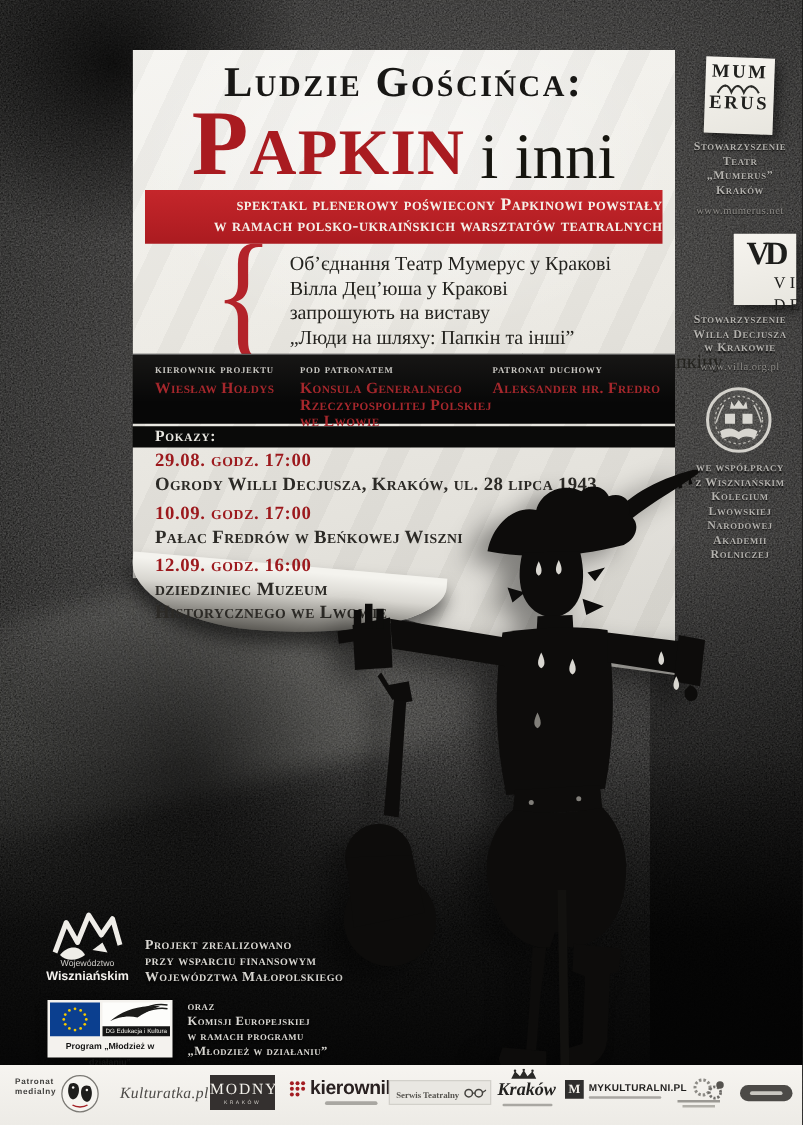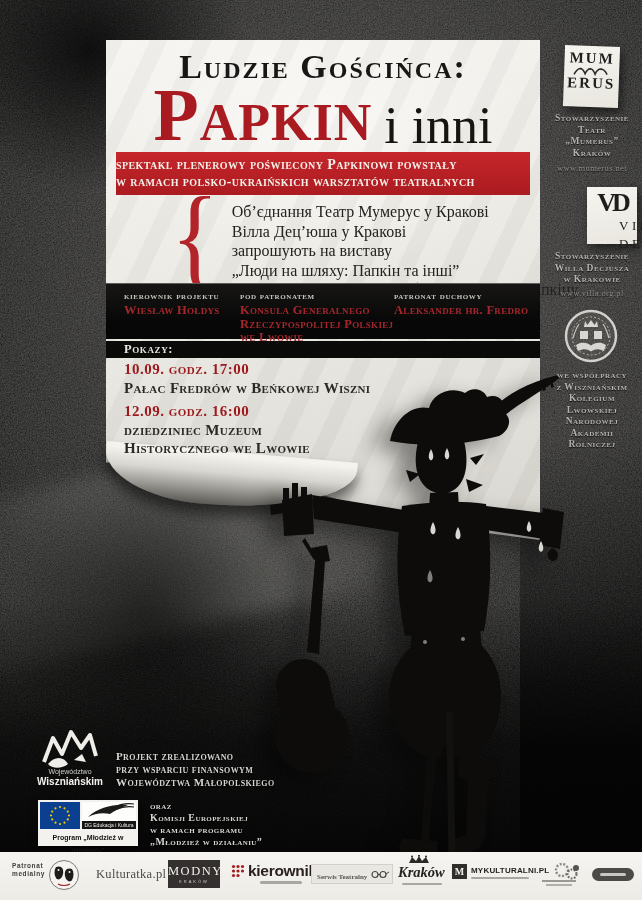--- a/index.html
+++ b/index.html
@@ -34,21 +34,21 @@
     border-radius:0 0 70% 45% / 0 0 100% 100%;
     background:linear-gradient(180deg,#f4f3ee 8%, #d8d6d0 40%, #97958f 72%, #5c5a55 100%);
     box-shadow:0 10px 14px rgba(0,0,0,.55);}
   
   .kicker{left:106px;top:48px;width:434px;text-align:center;font-size:34px;font-weight:600;
     letter-spacing:2px;color:#181715;}
   .title-row{left:106px;top:78px;width:434px;display:flex;justify-content:center;align-items:flex-end;}
   .title-main{font-size:74px;line-height:74px;font-weight:600;letter-spacing:1px;color:#a91b20;}
   .title-suffix{font-size:52px;line-height:52px;color:#16150f;margin-left:12px;}
   .banner{left:116px;top:152px;width:414px;background:linear-gradient(180deg,#c5262b,#ab1b20);
-    color:#f5f1e9;text-align:left;font-size:14px;line-height:17px;font-weight:600;
+    color:#f5f1e9;text-align:right;font-size:14px;line-height:17px;font-weight:600;
     letter-spacing:.4px;padding:4px 0 5px;}
   
   .invite{left:168px;top:196px;display:flex;align-items:flex-start;}
   .brace{color:#b3232a;font-size:112px;line-height:80px;font-weight:400;transform:scaleX(.9);}
   .invite-lines{margin-left:10px;margin-top:6px;font-size:16px;line-height:19.5px;color:#24231f;}
   
   .credits{left:106px;top:283px;width:434px;height:55px;
     background:linear-gradient(180deg,#171615,#070707 70%);
     border-top:1px solid rgba(255,255,255,.35);}
   .cred-col{position:absolute;top:6px;}
@@ -83,21 +83,21 @@
   .eu-flag{position:absolute;left:2px;top:2px;width:40px;height:27px;background:#0b3f8f;}
   .eu-bird{position:absolute;left:44px;top:2px;width:54px;height:27px;background:#fdfdfb;}
   .eu-dg{position:absolute;left:44px;top:21px;width:54px;height:8px;background:#141414;color:#f1efe9;
     font-size:5px;line-height:8px;text-align:center;font-family:"Liberation Sans",sans-serif;}
   .eu-prog{position:absolute;left:0;top:31px;width:100px;height:13px;color:#151515;font-size:7px;
     line-height:13px;text-align:center;font-weight:700;font-family:"Liberation Sans",sans-serif;}
   
   .partners{left:0;top:852px;width:642px;height:48px;background:linear-gradient(180deg,#f6f4f0,#edebe6);}
   .pm-label{position:absolute;left:12px;top:10px;font-size:6.5px;line-height:7.5px;letter-spacing:.6px;
     color:#3f3e3c;font-weight:700;font-family:"Liberation Sans",sans-serif;}
-  .kulturatka{position:absolute;left:96px;top:15px;font-size:12.5px;color:#4c4a47;letter-spacing:.3px;}
+  .kulturatka{position:absolute;left:96px;top:15px;font-size:12.5px;color:#4c4a47;letter-spacing:.3px;font-style:italic;}
   .modny{position:absolute;left:168px;top:8px;width:52px;height:28px;background:#34302f;color:#f2f0ea;
     text-align:center;}
   .modny .m1{font-size:12.5px;line-height:16px;letter-spacing:1.5px;margin-top:3px;}
   .modny .m2{font-size:4px;letter-spacing:2px;color:#cfccc6;font-family:"Liberation Sans",sans-serif;}
   .teatralia-text{position:absolute;left:248px;top:10px;font-size:15.5px;font-weight:700;color:#292121;
     letter-spacing:-.3px;font-family:"Liberation Sans",sans-serif;}
   .sub-bar{position:absolute;background:#a9a7a2;height:3px;border-radius:2px;}
   .serwis{position:absolute;left:311px;top:12px;width:82px;height:20px;background:#e9e7e2;
     border:1px solid #d2d0ca;box-sizing:border-box;}
   .serwis .st{font-size:7px;color:#56544f;line-height:18px;padding-left:5px;font-weight:700;}
@@ -171,20 +171,24 @@
       </div>
     </div>
     <div class="cred-col" style="left:288px;width:140px;">
       <div class="label sc">patronat duchowy</div>
       <div class="val sc">Aleksander hr. Fredro</div>
     </div>
   </div>
 
   <div class="abs pokazy-bar sc">Pokazy:</div>
   <div class="abs shows">
+    <div class="show">
+      <div class="date sc">29.08. godz. 17:00</div>
+      <div class="venue sc">Ogrody Willi Decjusza, Kraków, ul. 28 lipca 1943</div>
+    </div>
     <div class="show">
       <div class="date sc">10.09. godz. 17:00</div>
       <div class="venue sc">Pałac Fredrów w Beńkowej Wiszni</div>
     </div>
     <div class="show">
       <div class="date sc">12.09. godz. 16:00</div>
       <div class="venue sc">dziedziniec Muzeum</div>
       <div class="venue sc">Historycznego we Lwowie</div>
     </div>
   </div>

